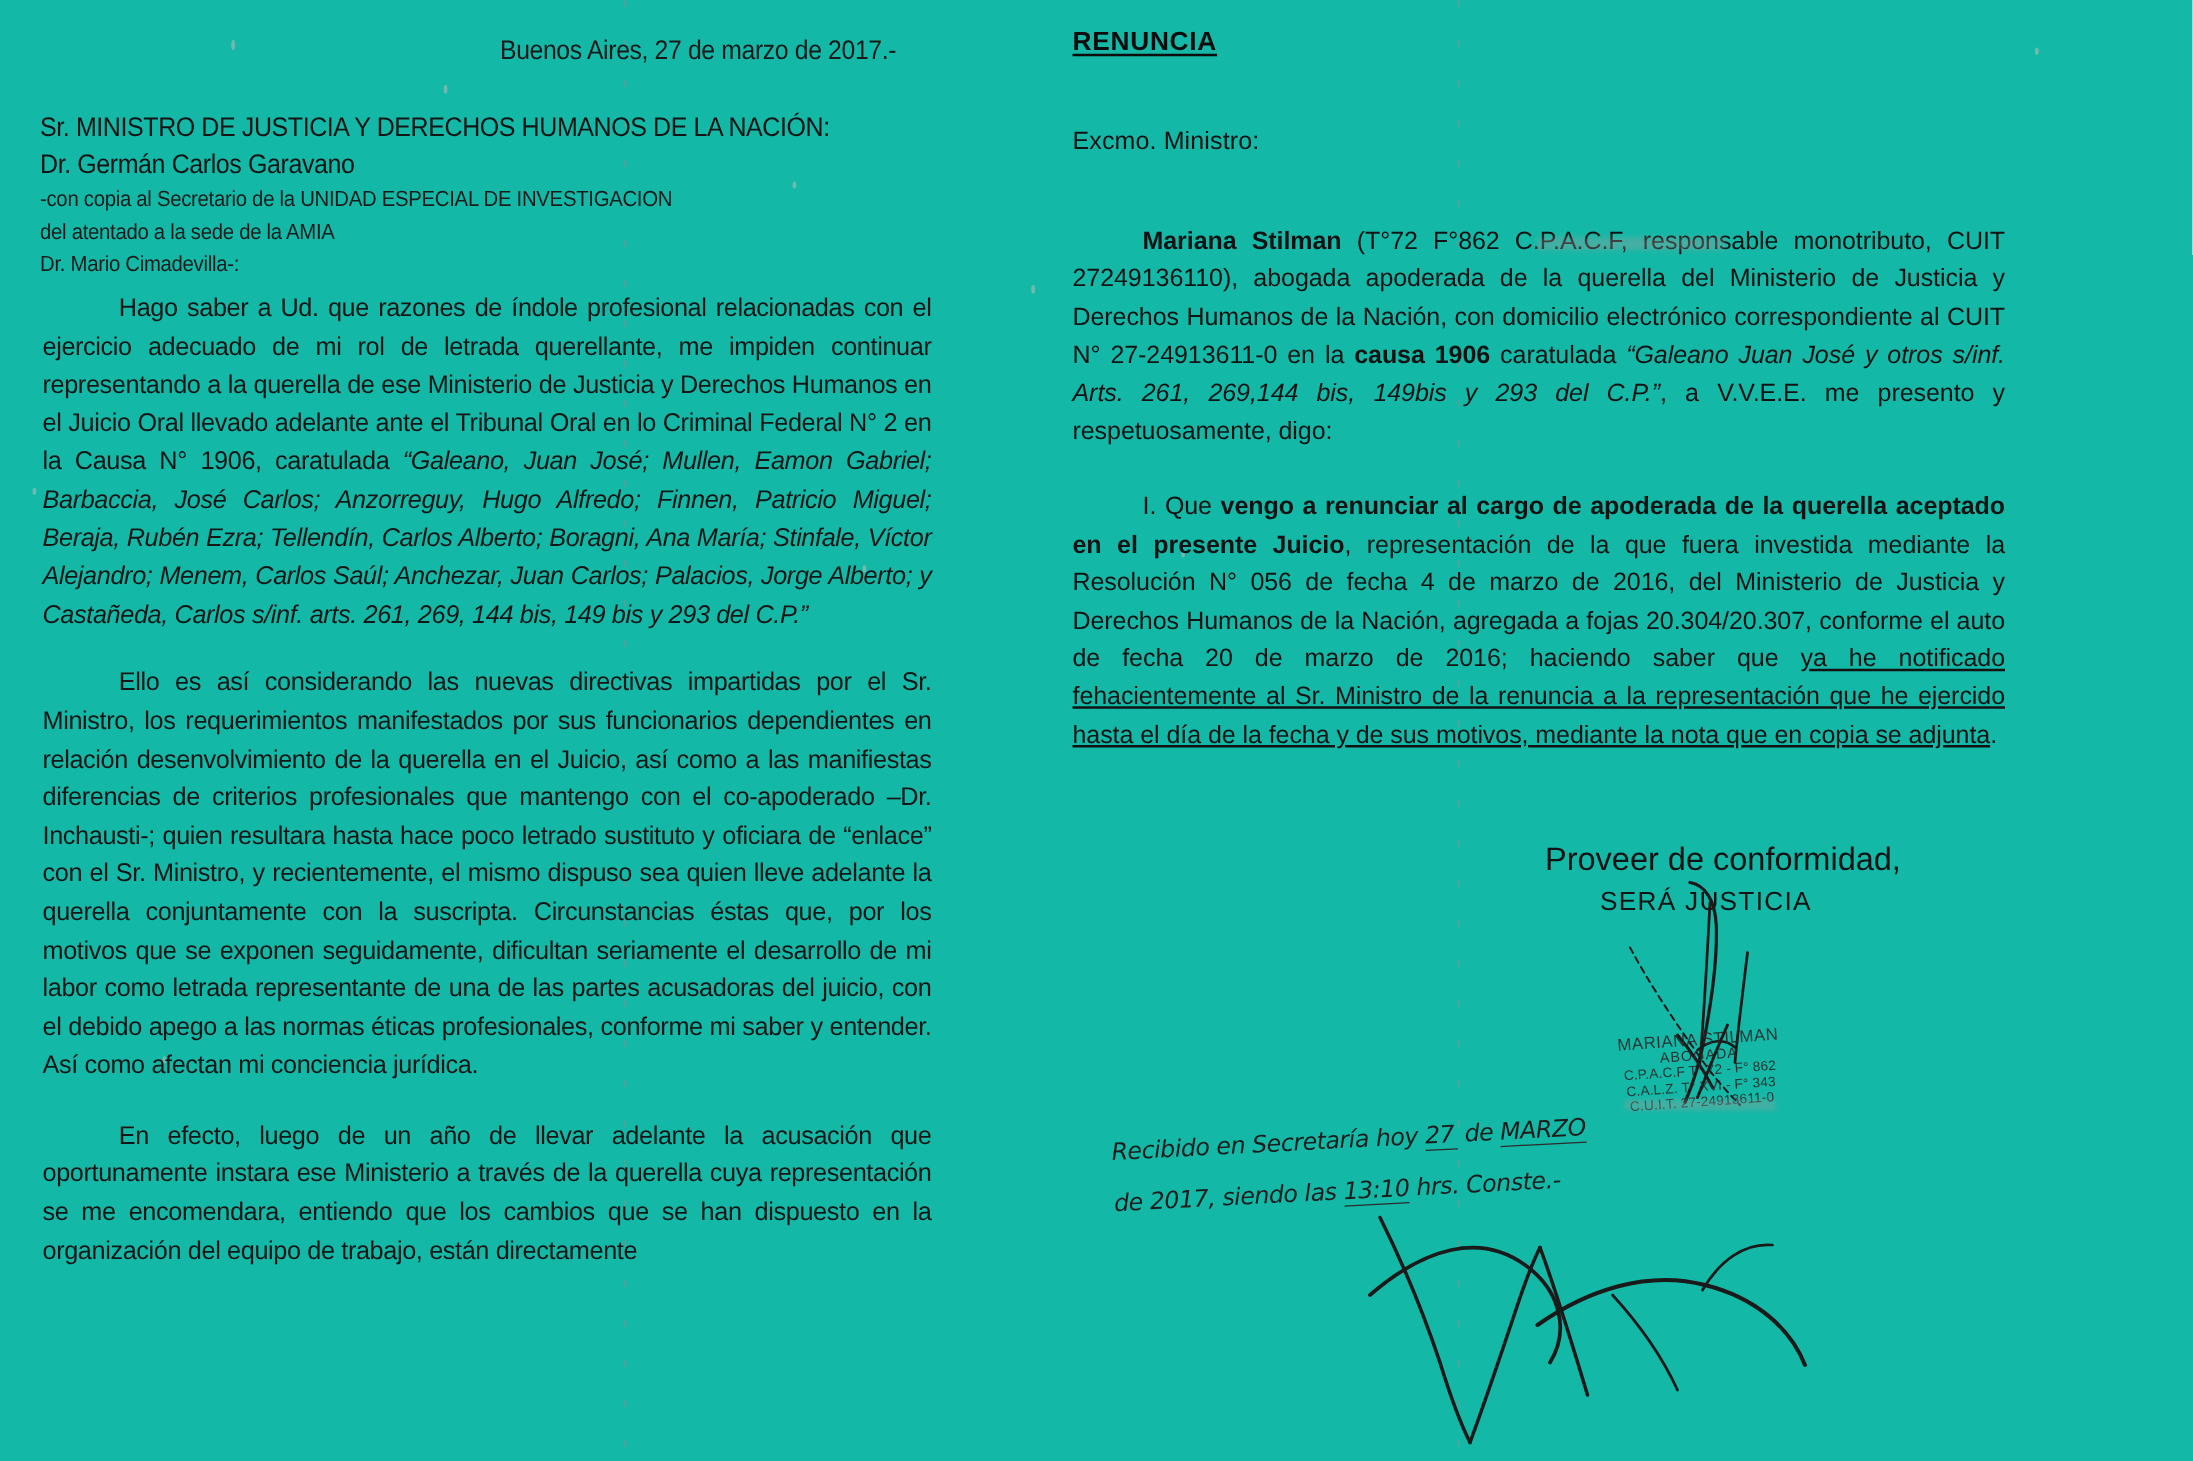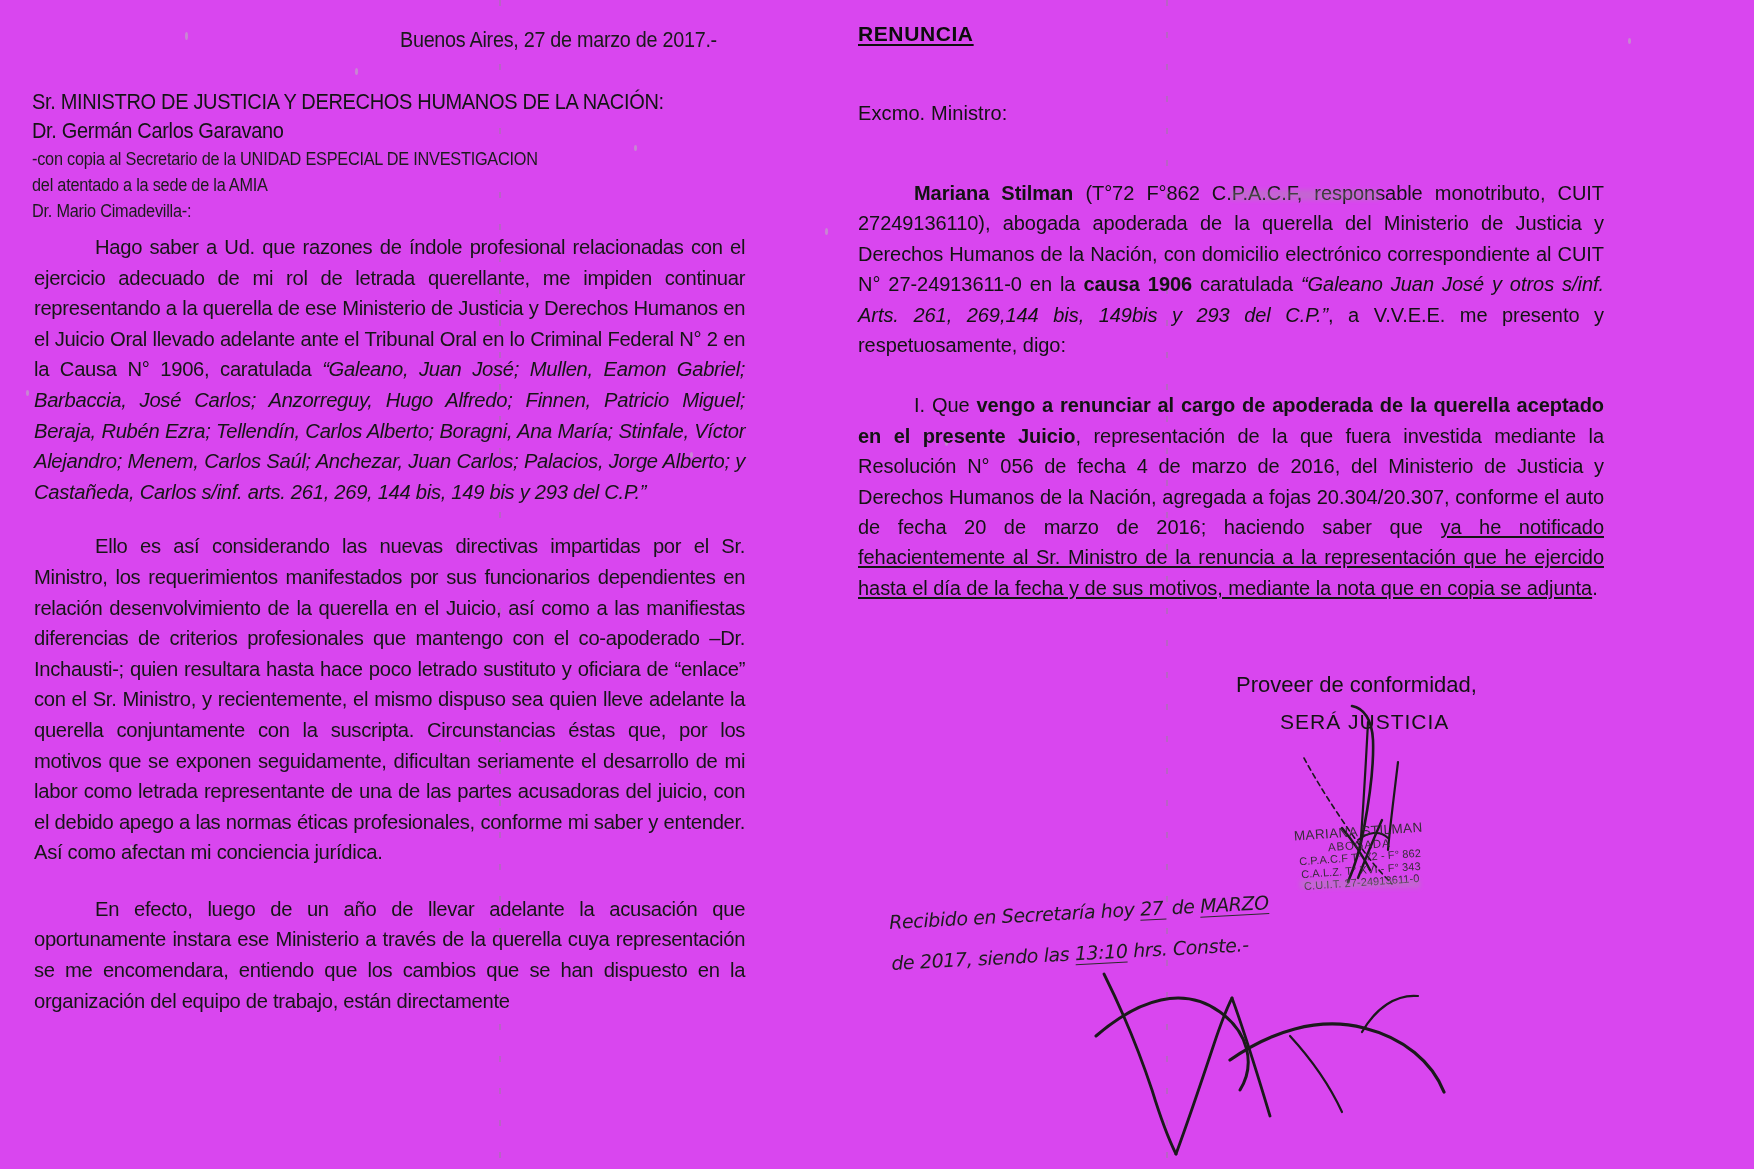--- a/index.html
+++ b/index.html
@@ -13,21 +13,21 @@
     position: relative;
     overflow: hidden;
     font-family: "Liberation Sans", sans-serif;
     color: #111111;
   }
 
   
   #scan-page {
     position: absolute;
     inset: 0;
-    background: #d946ef;
+    background: #14b8a6;
   }
 
   
   .speckle {
     position: absolute;
     background: #b9b9b9;
     border-radius: 50%;
     opacity: .55;
     pointer-events: none;
   }
@@ -142,21 +142,21 @@
     margin: 0 0 30px 0;
     text-indent: 56px;
   }
   .r-body b { font-weight: bold; }
   .r-body i { font-style: italic; }
   .r-body u { text-decoration: underline; text-underline-offset: 2px; }
 
   .r-closing {
     position: absolute;
     left: 396px; top: 672px;
-    font-size: 22px;
+    font-size: 26px;
     color: #131313;
   }
   .r-sera {
     position: absolute;
     left: 440px; top: 710px;
     font-size: 21px;
     letter-spacing: 1px;
     color: #131313;
   }
 

